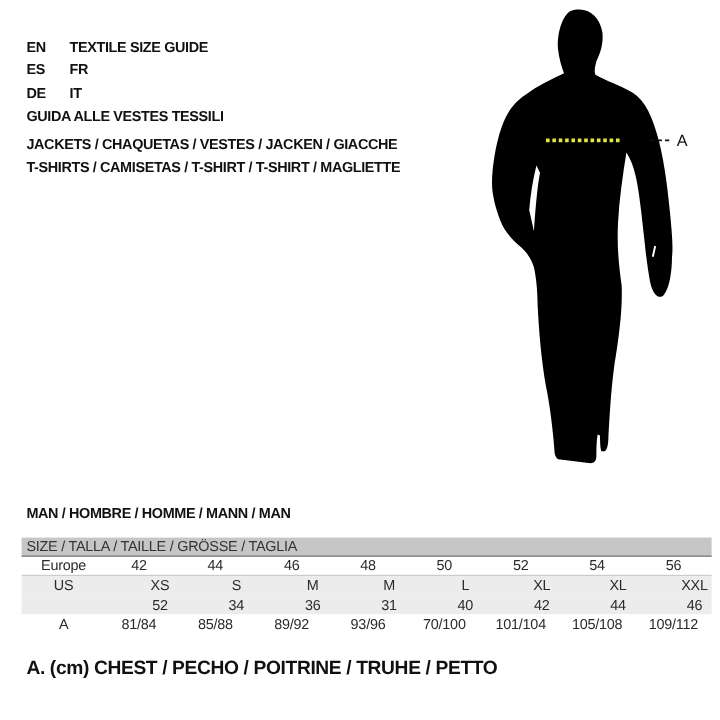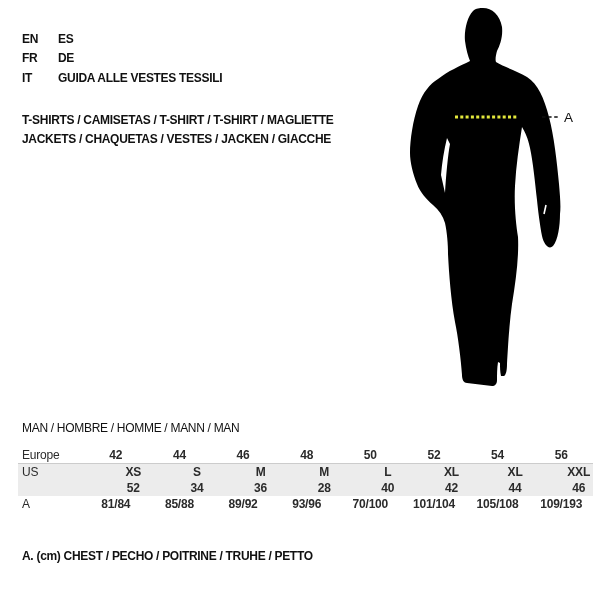--- a/index.html
+++ b/index.html
@@ -23,51 +23,52 @@
   
   .figure-wrap{left:400px;top:4px;width:178px;height:386px;}
   .man-path{fill:var(--silhouette,#000);}
   .gap-sliver{fill:#ffffff;}
   .dash-yellow{stroke:var(--measure-yellow,#e4e83c);stroke-width:3;stroke-dasharray:3 2.3;fill:none;}
   .dash-black{stroke:#111;stroke-width:1.5;stroke-dasharray:3.5 2.6;fill:none;}
   .measure-letter{font-family:"Liberation Sans",sans-serif;font-size:13.5px;fill:#111;}
   .wrist-mark{stroke:#fff;stroke-width:1.6;fill:none;}
 
   
-  .man-label{left:22px;top:421px;font-size:12px;font-weight:normal;letter-spacing:-0.3px;white-space:nowrap;}
+  .man-label{left:22px;top:421px;font-size:12px;font-weight:bold;letter-spacing:-0.3px;white-space:nowrap;}
 
   
   .size-table{left:18px;top:448px;width:575px;font-size:12px;letter-spacing:-0.2px;color:#2b2b2b;}
   .t-header{height:16px;line-height:15px;background:var(--table-header-bg,#c6c6c6);
     padding-left:4px;border-bottom:1px solid #5f5f5f;box-sizing:border-box;color:#333;}
   .t-row{display:grid;grid-template-columns:66px repeat(8,1fr);height:16px;line-height:16px;box-sizing:border-box;}
-  .t-row .lbl{padding-left:4px;text-align:left;}
-  .t-row .val{text-align:center;font-weight:bold;}
+  .t-row .lbl{padding-left:4px;text-align:center;}
+  .t-row .val{text-align:center;}
   .row-0{background:#fff;border-bottom:1px solid #cccccc;line-height:15px;}
   .row-1,.row-2{background:var(--table-stripe-bg,#ececec);gap:35px;}
   .row-3{background:#fff;}
 
   
-  .footnote{left:22px;top:549px;font-size:12px;font-weight:bold;letter-spacing:-0.3px;white-space:nowrap;}
+  .footnote{left:22px;top:549px;font-size:16px;font-weight:bold;letter-spacing:-0.3px;white-space:nowrap;}
 </style>
 </head>
 <body>
 
 <div class="abs lang-list">
   <span>EN</span>
+  <span>TEXTILE SIZE GUIDE</span>
   <span>ES</span>
   <span>FR</span>
   <span>DE</span>
   <span>IT</span>
   <span>GUIDA ALLE VESTES TESSILI</span>
 </div>
 
 <div class="abs categories">
+  <div>JACKETS / CHAQUETAS / VESTES / JACKEN / GIACCHE</div>
   <div>T-SHIRTS / CAMISETAS / T-SHIRT / T-SHIRT / MAGLIETTE</div>
-  <div>JACKETS / CHAQUETAS / VESTES / JACKEN / GIACCHE</div>
 </div>
 
 <div class="abs figure-wrap">
   <svg width="178" height="386" viewBox="0 0 178 386" xmlns="http://www.w3.org/2000/svg">
     <path class="man-path" d="
       M83,4
       C92,4 100,11 102,23
       C103,33 100,41 97,47
       C96,51 95,55 96,58
       C104,63 117,67 127,73
@@ -107,20 +108,21 @@
     <path class="wrist-mark" d="M146,201 L144,210"></path>
     <path class="dash-yellow" d="M55,113 L118,113"></path>
     <path class="dash-black" d="M142,113 L160,113"></path>
     <text class="measure-letter" x="164" y="117.5">A</text>
   </svg>
 </div>
 
 <div class="abs man-label">MAN / HOMBRE / HOMME / MANN / MAN</div>
 
 <div class="abs size-table">
+  <div class="t-header">SIZE / TALLA / TAILLE / GRÖSSE / TAGLIA</div>
 
   <div class="t-row row-0">
     <span class="lbl">Europe</span>
     <span class="val">42</span>
     <span class="val">44</span>
     <span class="val">46</span>
     <span class="val">48</span>
     <span class="val">50</span>
     <span class="val">52</span>
     <span class="val">54</span>
@@ -137,33 +139,33 @@
     <span class="val">XL</span>
     <span class="val">XL</span>
     <span class="val">XXL</span>
   </div>
 
   <div class="t-row row-2">
     <span class="lbl"></span>
     <span class="val">52</span>
     <span class="val">34</span>
     <span class="val">36</span>
-    <span class="val">28</span>
+    <span class="val">31</span>
     <span class="val">40</span>
     <span class="val">42</span>
     <span class="val">44</span>
     <span class="val">46</span>
   </div>
 
   <div class="t-row row-3">
     <span class="lbl">A</span>
     <span class="val">81/84</span>
     <span class="val">85/88</span>
     <span class="val">89/92</span>
     <span class="val">93/96</span>
     <span class="val">70/100</span>
     <span class="val">101/104</span>
     <span class="val">105/108</span>
-    <span class="val">109/193</span>
+    <span class="val">109/112</span>
   </div>
 </div>
 
 <div class="abs footnote">A. (cm) CHEST / PECHO / POITRINE / TRUHE / PETTO</div>
 
 </body></html>

